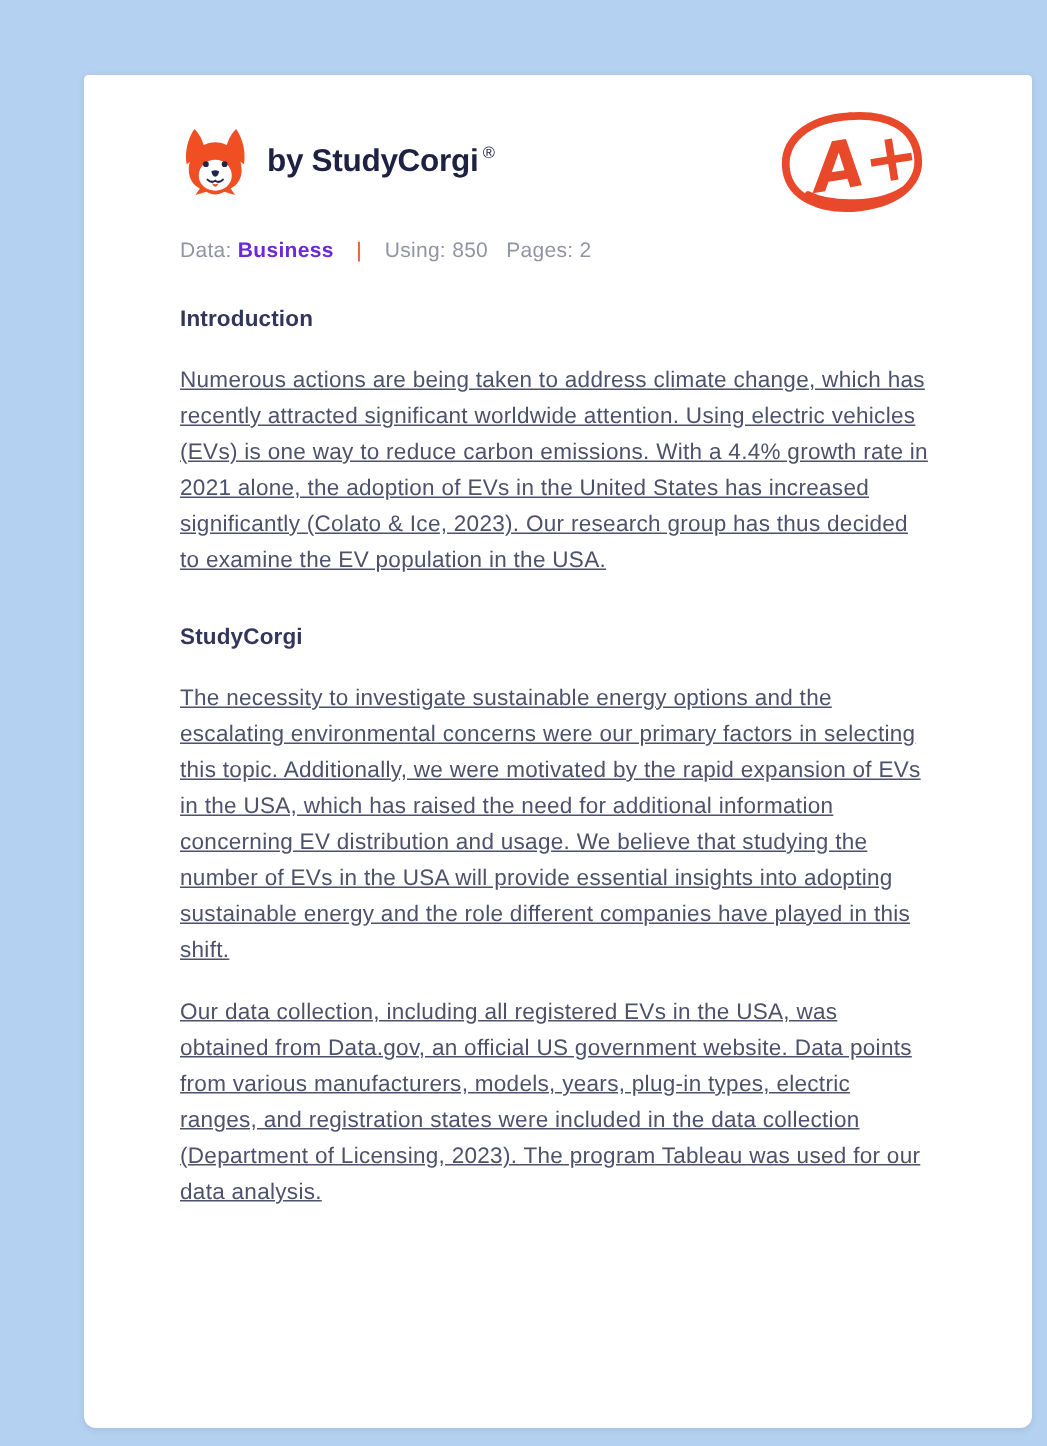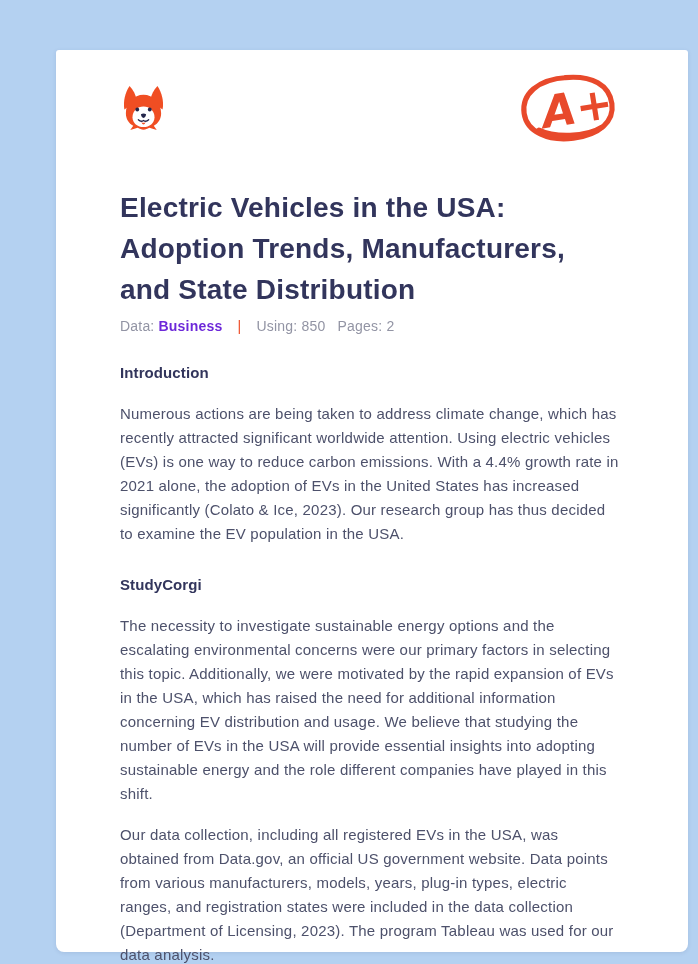--- a/index.html
+++ b/index.html
@@ -74,20 +74,21 @@
     color: #32355c;
     letter-spacing: 0.1px;
   }
   p.body-paragraph {
     margin: 17px 0 0;
     font-size: 15px;
     line-height: 24px;
     color: #4d516b;
     letter-spacing: 0.2px;
     max-width: 502px;
+    text-decoration: underline;
   }
   section { margin: 0; }
 </style>
 </head>
 <body>
 
 <div class="card">
 
   <header class="card-header">
     <div class="brand">
@@ -97,34 +98,34 @@
           <path d="M51 1 C57 10 60 22 58 33 L41 21 C43 12 46 6 51 1 Z" fill="#f04e23"></path>
           <path d="M32 13 C19 13 8 24 8 38 C8 46 12 52 18 55 L14 61 L24 58 C27 59.5 29 60.5 32 60.5 C35 60.5 37 59.5 40 58 L50 61 L46 55 C52 52 56 46 56 38 C56 24 45 13 32 13 Z" fill="#f04e23"></path>
           <path d="M32 29 C23.5 29 17 35.5 17 43.5 C17 51.5 24 57 32 57 C40 57 47 51.5 47 43.5 C47 35.5 40.5 29 32 29 Z" fill="#ffffff"></path>
           <circle cx="23.5" cy="33" r="2.6" fill="#23264a"></circle>
           <circle cx="40.5" cy="33" r="2.6" fill="#23264a"></circle>
           <path d="M28.5 39.5 Q32 37.5 35.5 39.5 Q35 44 32 44.5 Q29 44 28.5 39.5 Z" fill="#23264a"></path>
           <path d="M25 47 Q28.5 50.5 32 48 Q35.5 50.5 39 47" stroke="#23264a" stroke-width="1.8" fill="none" stroke-linecap="round"></path>
           <path d="M29 50 Q32 57 35 50 Q32 52.5 29 50 Z" fill="#f04e23"></path>
         </svg>
       </span>
+      <span class="byline"><span>by StudyCorgi</span><sup class="reg">®</sup></span>
     </div>
 
     <span class="stamp">
       <svg width="104" height="77" viewBox="0 0 110 82" aria-hidden="true">
         <g fill="none" stroke="#e8492b" stroke-width="5.5" stroke-linecap="round">
           <path d="M57 8 C25 7 7 22 8 42 C9 62 31 74 58 73 C86 72 103 59 102 40 C101 20 84 8 55 8" transform="rotate(-5 55 41)"></path>
           <path d="M24 64 C40 72 74 72 91 61"></path>
         </g>
         <text x="27" y="58" font-size="47" font-weight="bold" font-style="italic" fill="#e8492b" font-family="DejaVu Sans, sans-serif" transform="rotate(-9 55 41)">A+</text>
       </svg>
     </span>
   </header>
 
-  <h1 class="title">Electric Vehicles in the USA: Adoption Trends, Manufacturers, and State Distribution</h1>
 
   <div class="meta">
     <span>Data:</span>
     <a href="#" class="topic">Business</a>
     <span class="sep">|</span>
     <span>Using:</span>
     <span>850</span>
     <span class="pages-label">Pages:</span>
     <span>2</span>
   </div>

